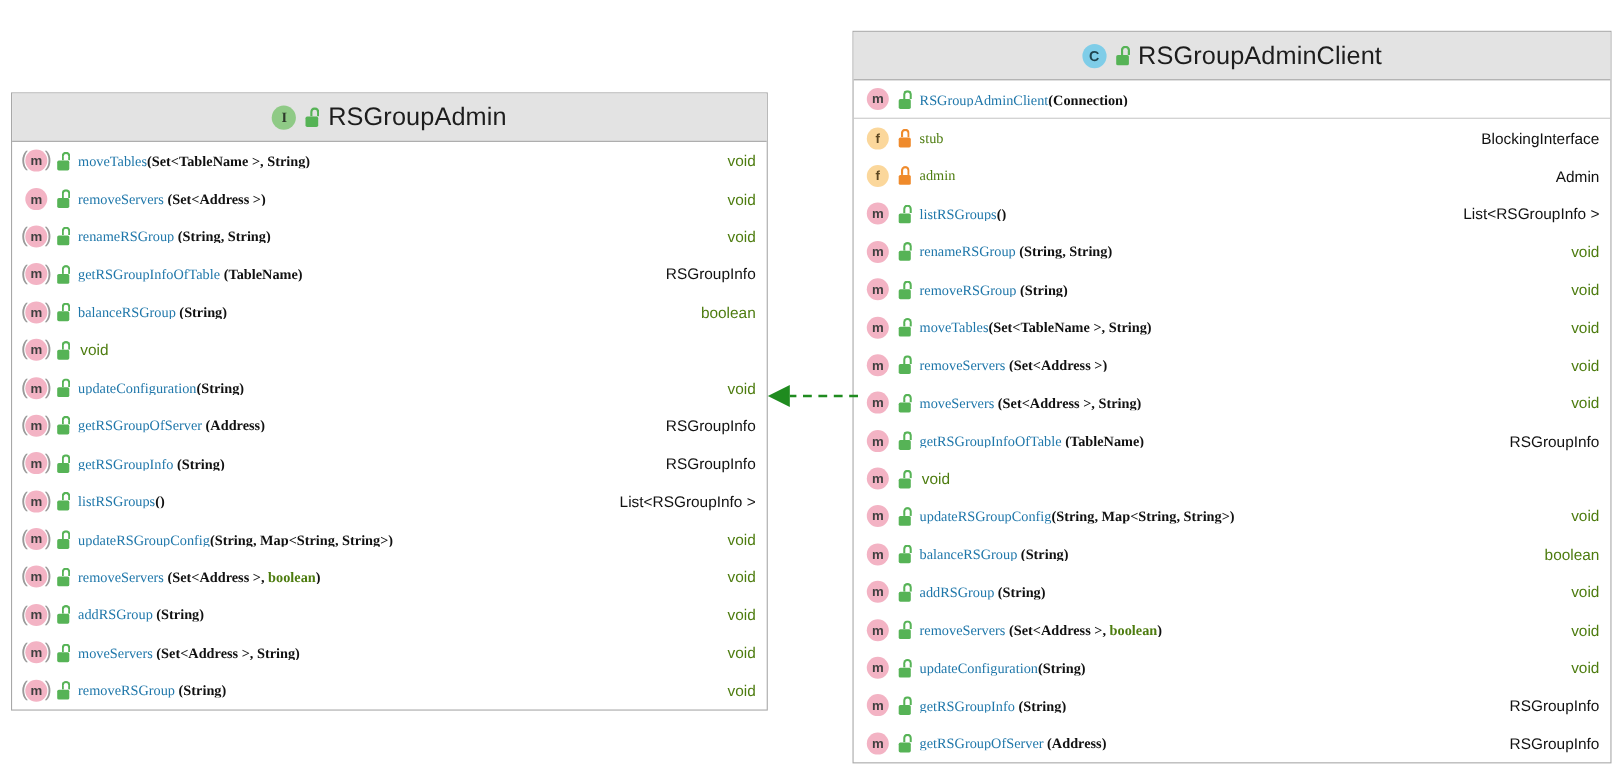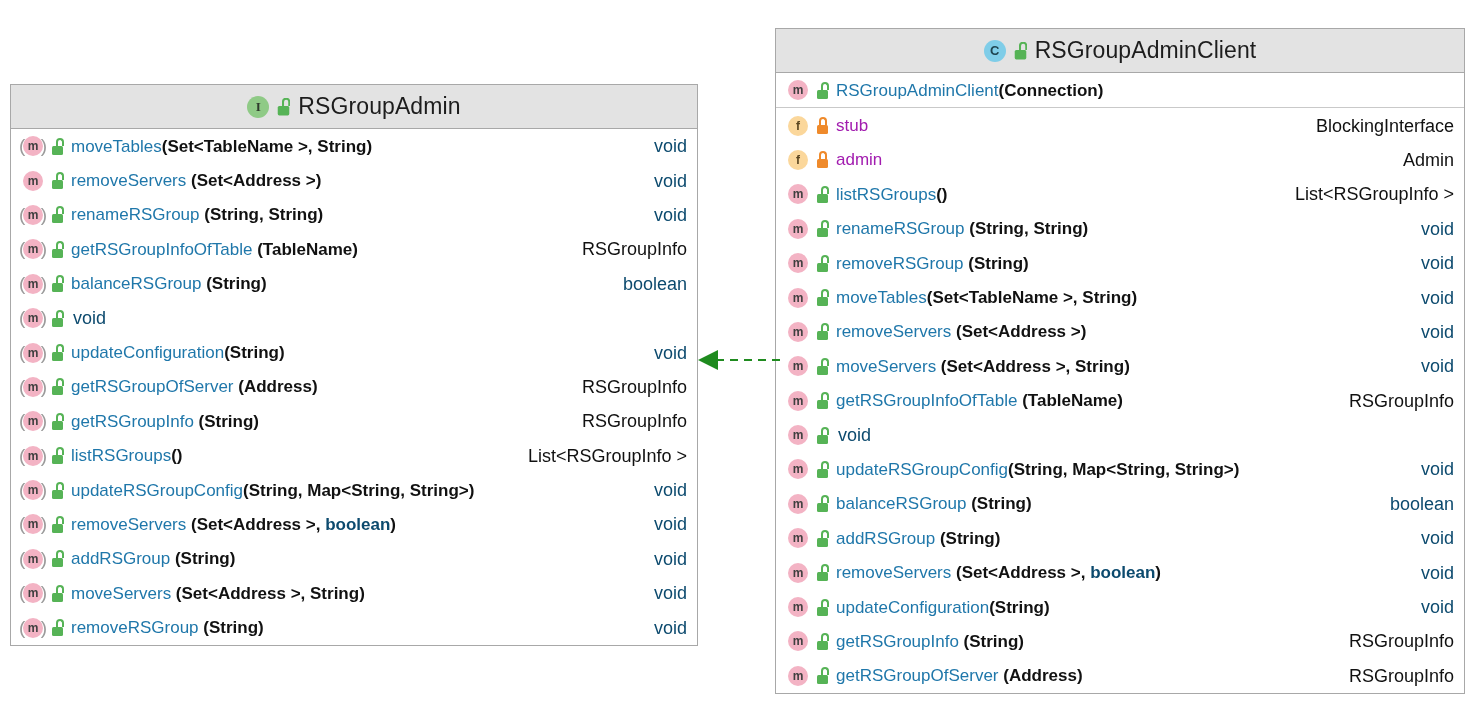--- a/index.html
+++ b/index.html
@@ -57,36 +57,37 @@
     display: flex;
     align-items: center;
     height: 34.4px;
     padding: 0 10px 0 9px;
     box-sizing: border-box;
     white-space: nowrap;
   }
   .row-sig {
     flex: 1 1 auto;
     overflow: hidden;
-    font-size: 17px;
+    font-size: 13px;
     line-height: 1;
     padding-left: 6px;
+    font-family: Liberation Serif, serif;
   }
   .row-type {
     flex: 0 0 auto;
-    font-size: 18px;
+    font-size: 14px;
     line-height: 1;
     padding-left: 8px;
   }
 
   
   .n-method  { color: #1f77aa; }
-  .n-field   { color: #a21caf; }
+  .n-field   { color: #4d7c0f; }
   .n-params  { color: #111111; font-weight: bold; }
-  .t-prim    { color: #0c4a6e; }
+  .t-prim    { color: #4d7c0f; }
   .t-obj     { color: #111111; }
 
   
   .icon-wrap {
     flex: 0 0 auto;
     display: flex;
     align-items: center;
     gap: 4px;
   }
 

